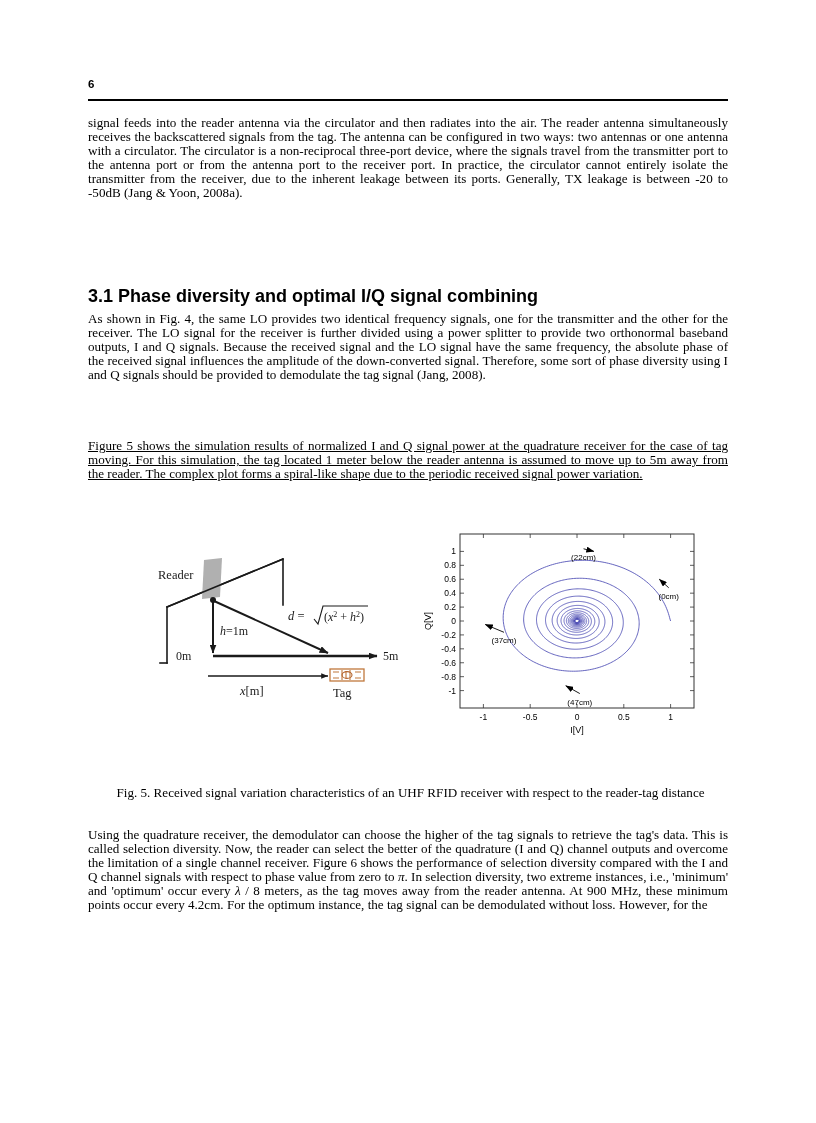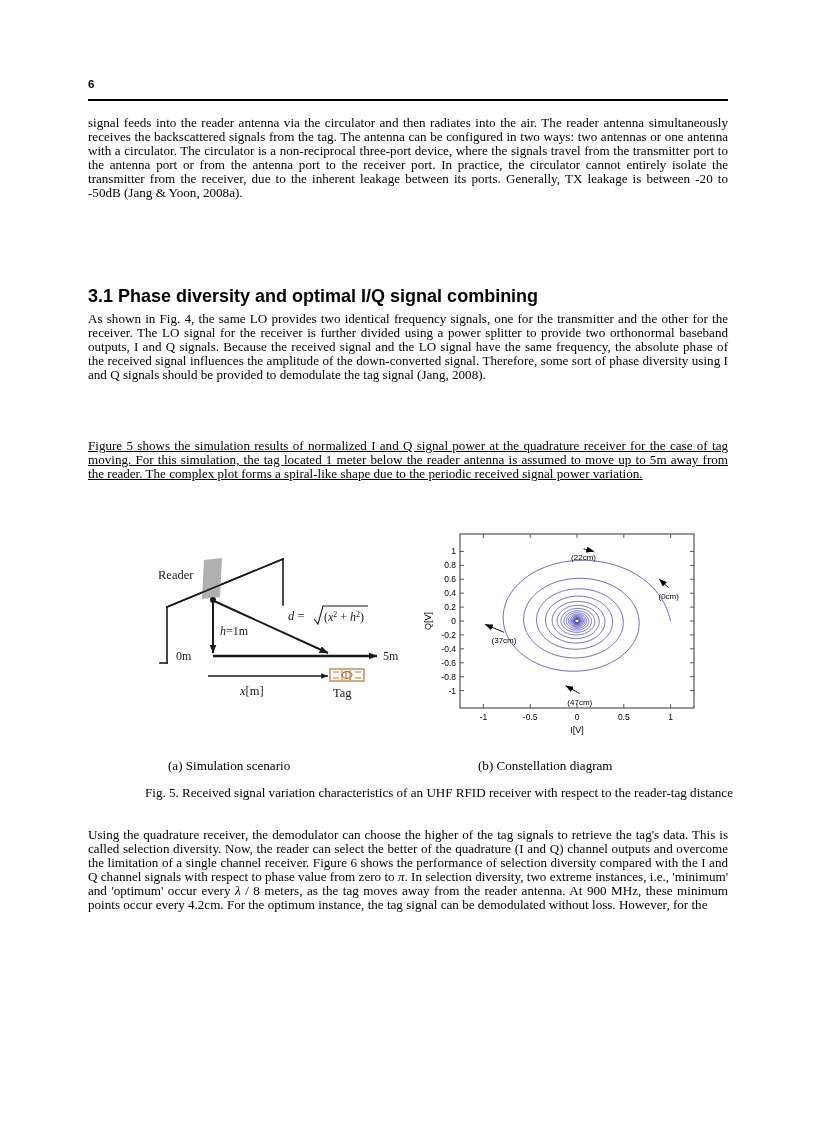--- a/index.html
+++ b/index.html
@@ -110,21 +110,21 @@
     top: 0;
   }
 
   .fig-caption {
     position: absolute;
     left: 88px;
     top: 783px;
     width: 645px;
     font-size: 13.1px;
     line-height: 19.1px;
-    text-align: right;
+    text-align: center;
   }
 </style>
 </head>
 <body>
 
 <div class="page">
 
   <div class="header">
     <div class="header-page-number">6</div>
   </div>
@@ -298,24 +298,20 @@
           <g>
             <line x1="161.808" y1="165.56" x2="147.76799999999997" y2="157.728" stroke="#000" stroke-width="0.9" marker-end="url(#annArr)"></line>
             <text x="161.808" y="176.56" text-anchor="middle" font-family="Liberation Sans, sans-serif" font-size="8" fill="#000">(47cm)</text>
           </g>
         </g>
       <text id="xlabel-text" x="159" y="205" text-anchor="middle" font-family="Liberation Sans, sans-serif" font-size="9" fill="#000000">I[V]</text>
       <text id="ylabel-text" x="13" y="93" text-anchor="middle" transform="rotate(-90 13 93)" font-family="Liberation Sans, sans-serif" font-size="9" fill="#000000">Q[V]</text>
     </svg>
   </div>
 
-  <div class="subcaptions">
-    <span class="subcap-a">(a) Simulation scenario</span>
-    <span class="subcap-b">(b) Constellation diagram</span>
-  </div>
 
   <div class="fig-caption">Fig. 5. Received signal variation characteristics of an UHF RFID receiver with respect to the reader-tag distance</div>
 
   <div class="col" style="top:828px;">
     <p class="para"><span>Using the quadrature receiver, the demodulator can choose the higher of the tag signals to retrieve the tag's data. This is called selection diversity. Now, the reader can select the better of the quadrature (I and Q) channel outputs and overcome the limitation of a single channel receiver. Figure 6 shows the performance of selection diversity compared with the I and Q channel signals with respect to phase value from zero to</span> <span class="math-sym" style="font-style:italic;">π</span><span>. In selection diversity, two extreme instances, i.e., 'minimum' and 'optimum' occur every</span> <span class="math-sym" style="font-style:italic;">λ</span>
       <span>/ 8 meters, as the tag moves away from the reader antenna. At 900 MHz, these minimum points occur every 4.2cm. For the optimum instance, the tag signal can be demodulated without loss. However, for the</span></p>
   </div>
 
 </div>
 

